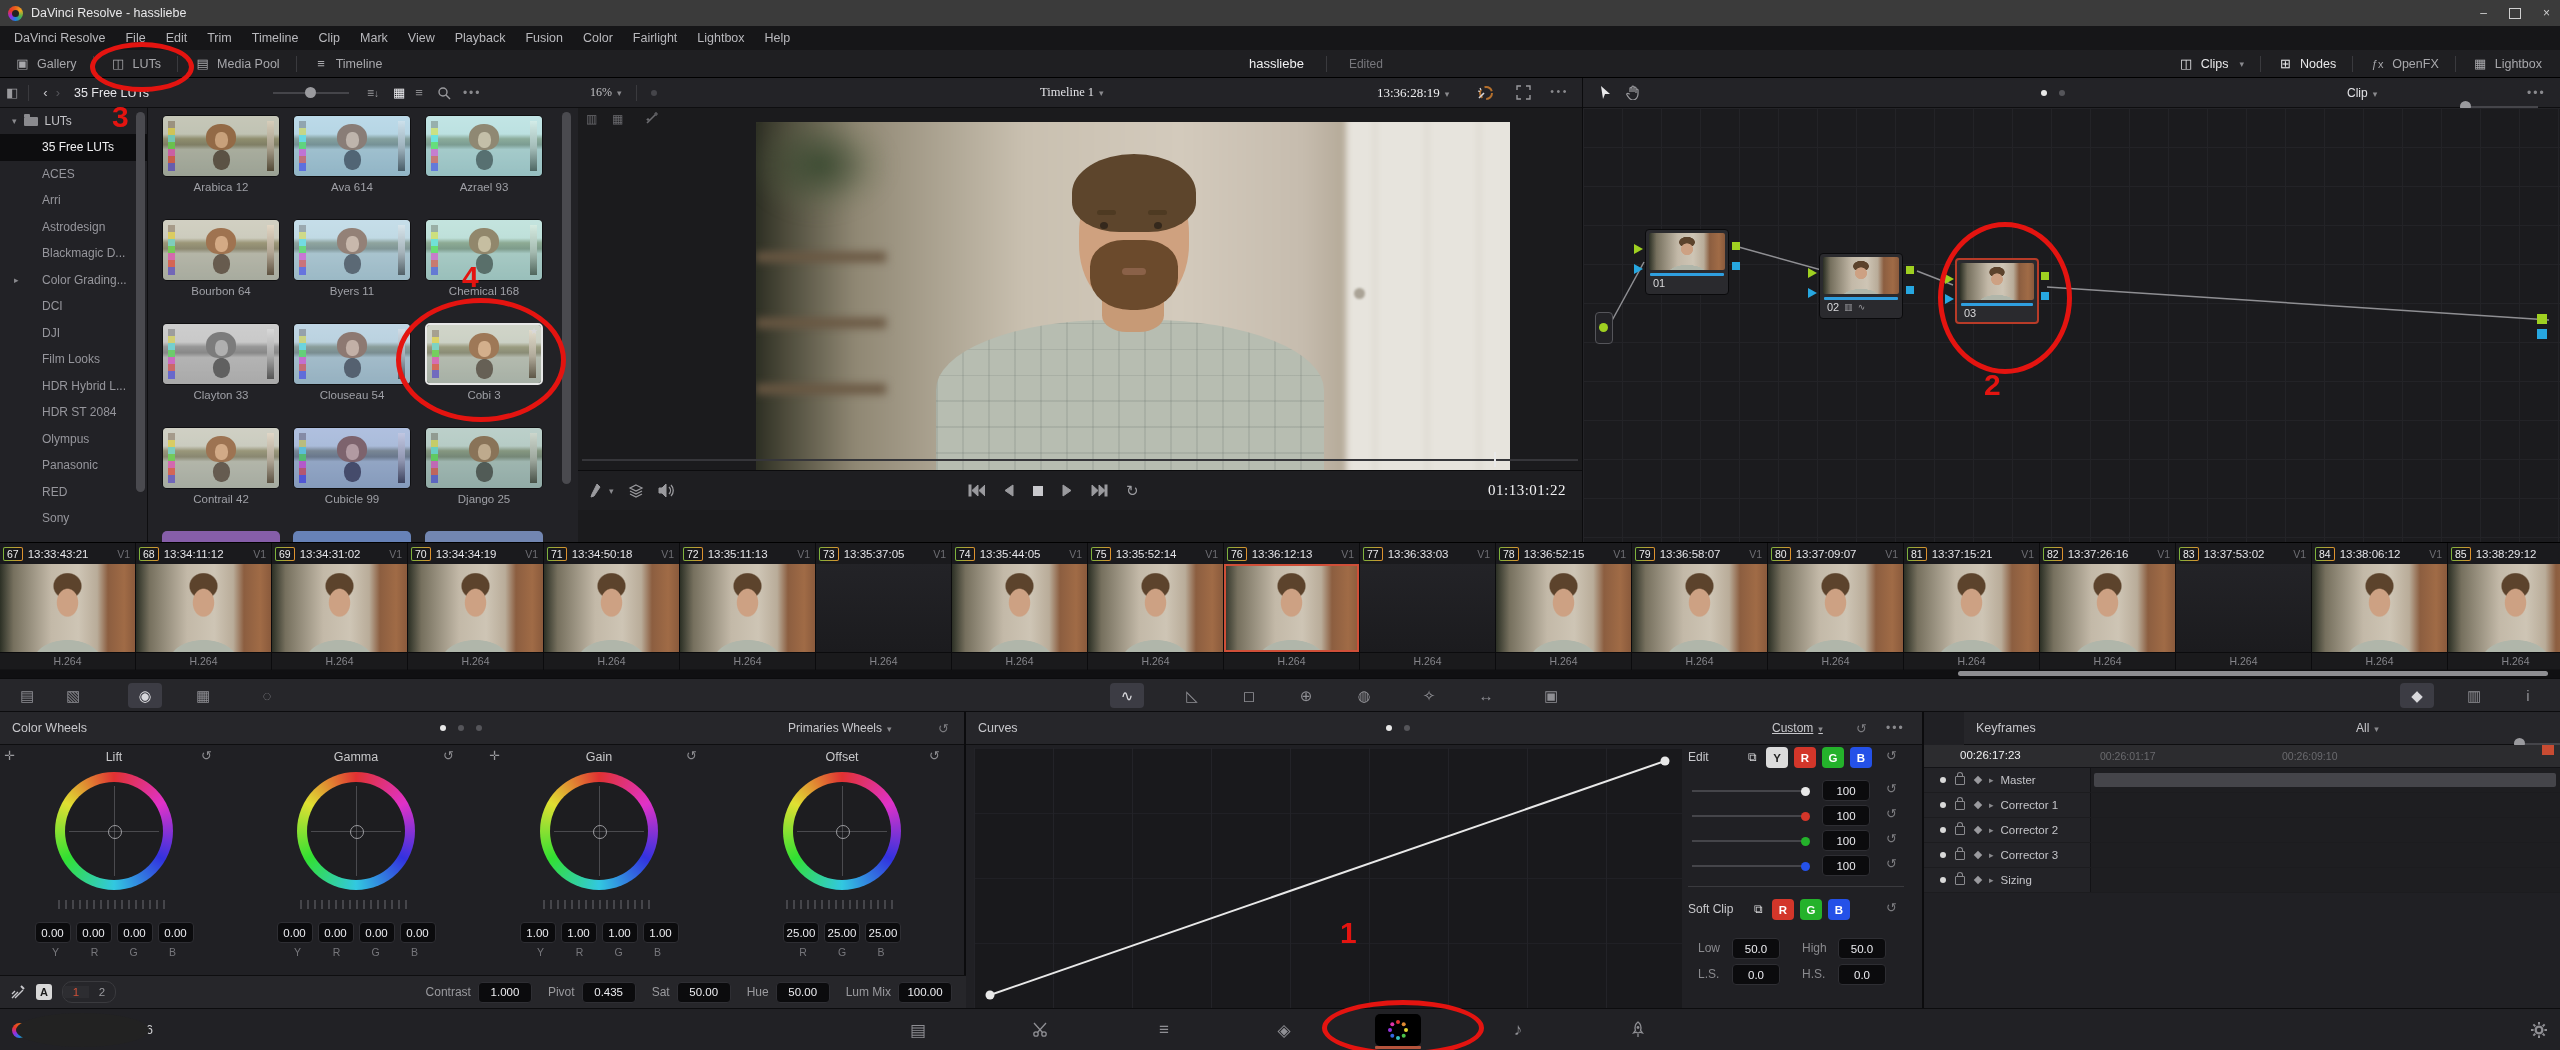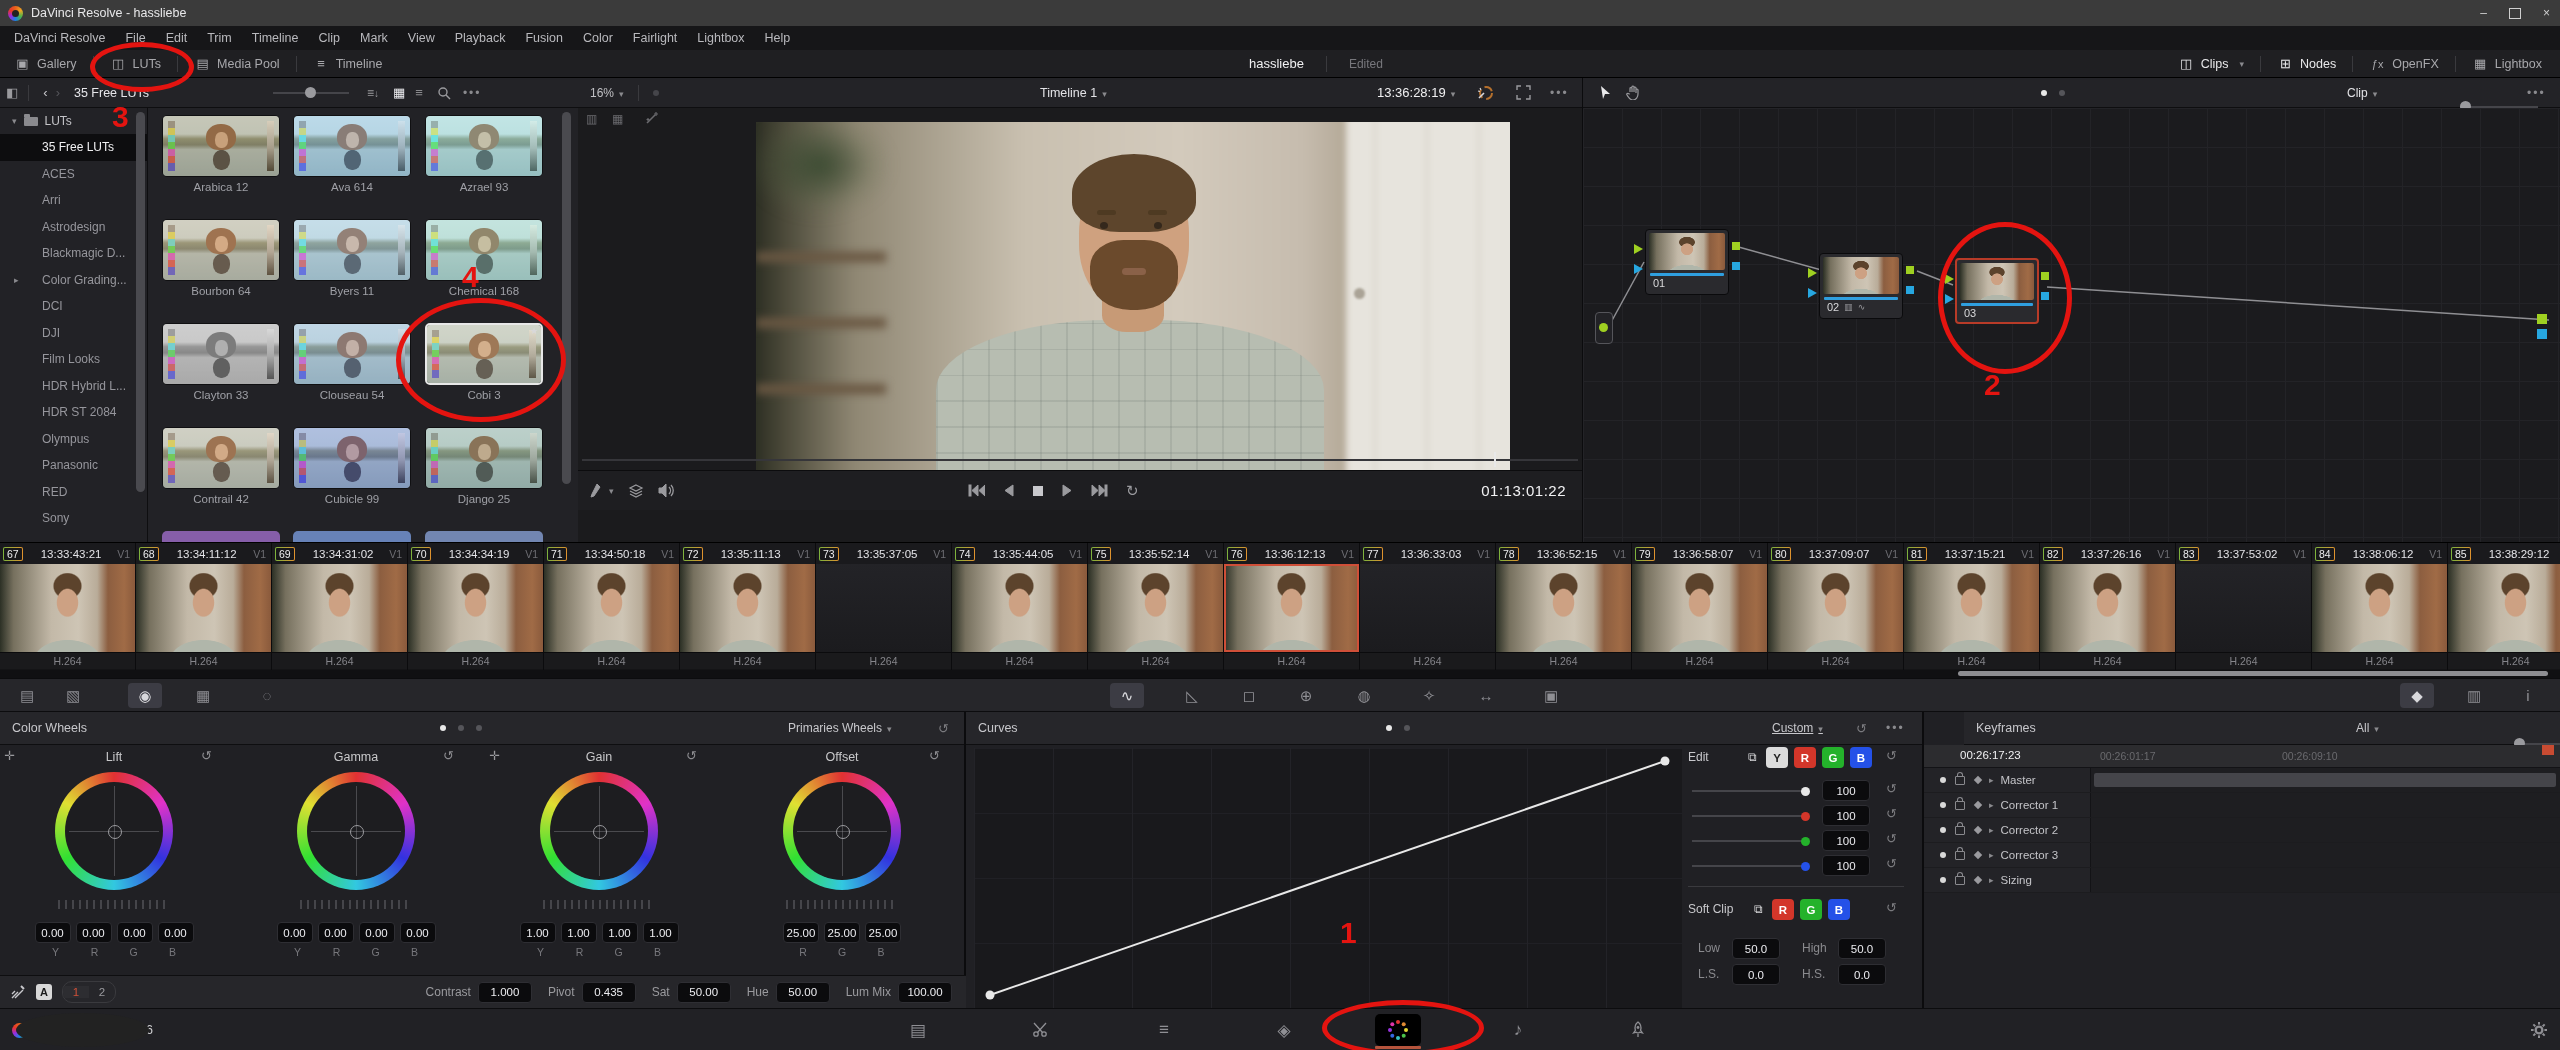--- a/index.html
+++ b/index.html
@@ -55,21 +55,21 @@
   .lut-tint{position:absolute;inset:0;opacity:.38;}
   .lut-name{margin-top:4px;text-align:center;font-size:11.5px;color:#9fa0a6;}
   .lut-star{position:absolute;top:1px;right:3px;font-size:9px;color:#d8d8da;z-index:3;}
   .vscroll{position:absolute;width:9px;border-radius:5px;background:#4a4a4f;}
 
   
   .hslider{height:2px;background:#45454a;position:relative;}
   .hslider .knob{position:absolute;top:-5px;width:11px;height:11px;border-radius:50%;background:#9a9a9e;}
 
   
-  #viewer{left:578px;top:0;width:1004px;height:464px;}
+  #viewer{left:578px;top:0;width:1004px;height:464px;font-family:Liberation Serif, serif;}
   #viewer-hd{left:0;top:0;width:1004px;height:30px;display:flex;align-items:center;padding:0 12px;box-sizing:border-box;}
   #video{left:178px;top:44px;width:754px;height:355px;overflow:hidden;background:#b9b1a2;}
   .vbg{position:absolute;inset:-10px;filter:blur(5px);background:linear-gradient(90deg,#23261c 0%,#4c4a3a 5%,#8f8773 14%,#c9c0b0 36%,#d3cabc 56%,#c6bcae 72%,#b3a896 78%,#b3a896 78%);}
   .vdoor{position:absolute;left:590px;top:-6px;width:174px;height:367px;background:#e7e4dd;filter:blur(3px);}
   .vdoor i{position:absolute;top:0;bottom:0;width:2px;background:#d3cec4;}
   .vhandle{position:absolute;left:598px;top:166px;width:11px;height:11px;border-radius:50%;background:#aaa396;filter:blur(1px);}
   .vplant{position:absolute;left:-12px;top:-12px;width:150px;height:110px;background:radial-gradient(closest-side,#3d4c33,#55634433 70%,transparent);filter:blur(6px);}
   .vshelf{position:absolute;left:0;width:130px;height:10px;background:#6a5742;filter:blur(4px);}
   .person{position:absolute;left:0;top:0;width:100%;height:100%;}
   .p-shirt{position:absolute;left:180px;top:198px;width:388px;height:160px;border-radius:45% 45% 0 0/70px;background:#b7bdb1;
@@ -106,21 +106,21 @@
     radial-gradient(13% 26% at 50% 44%,#cda183 58%,rgba(0,0,0,0) 64%),
     radial-gradient(17% 24% at 50% 25%,#5c432c 58%,rgba(0,0,0,0) 64%),
     linear-gradient(90deg,#2c3025 0%,#76705e 10%,#c3b9a8 38%,#cec5b5 58%,#b9ac99 72%,#8c5e40 80%,#a06b46 92%,#8a5a3c 100%);}
 
   
   #strip{left:0;top:542px;width:2560px;height:136px;background:#141416;border-top:1px solid #000;box-sizing:border-box;display:flex;}
   .clip{width:136px;flex:0 0 136px;border-right:1px solid #0b0b0d;box-sizing:border-box;position:relative;}
   .clip-hd{height:21px;background:#1a1a1d;display:flex;align-items:center;}
   .badge{margin-left:3px;padding:1px;background:linear-gradient(90deg,#7cb23c,#e0922e);border-radius:2px;}
   .badge i{display:block;background:#17171a;border-radius:1px;padding:0 3px;font-style:normal;font-size:10.5px;color:#ececee;line-height:12px;}
-  .clip-tc{margin-left:18px;font-size:11.5px;color:#e4e4e8;}
+  .clip-tc{margin-left:5px;font-size:11.5px;color:#e4e4e8;}
   .clip-v{margin-left:auto;margin-right:5px;font-size:10.5px;color:#6e6e73;}
   .clip-thumb{height:88px;position:relative;}
   .clip-thumb.cur{box-shadow:inset 0 0 0 2px #cf4f38;}
   .clip-thumb.empty{background:linear-gradient(180deg,#232327,#1b1b1e);}
   .clip-codec{height:17px;background:#1a1a1c;display:flex;align-items:center;justify-content:center;font-size:10.5px;color:#85858a;border-top:1px solid #0b0b0d;box-sizing:border-box;}
   #strip-scroll{left:0;top:670px;width:2560px;height:8px;background:#101012;}
   #strip-thumb{left:1958px;top:671px;width:590px;height:5px;border-radius:3px;background:#8e8e92;}
 
   
   #palbar{left:0;top:678px;width:2560px;height:34px;background:#26262a;border-top:1px solid #0c0c0e;border-bottom:1px solid #0c0c0e;box-sizing:border-box;}

